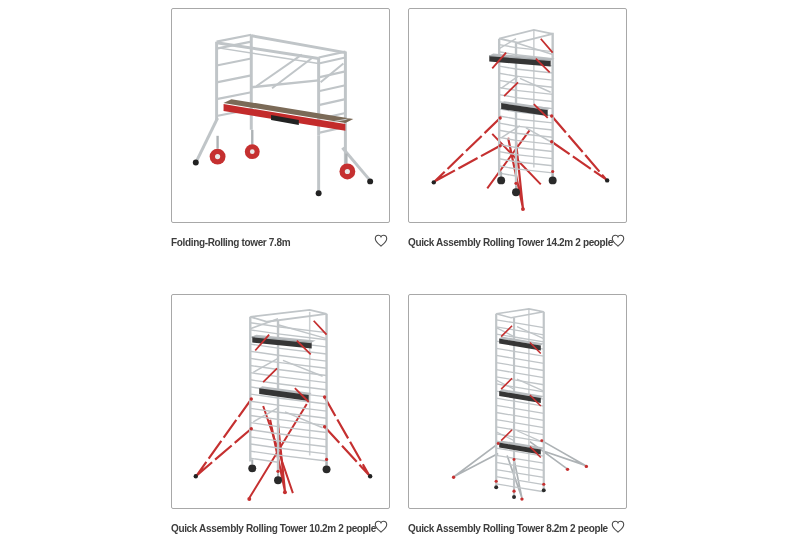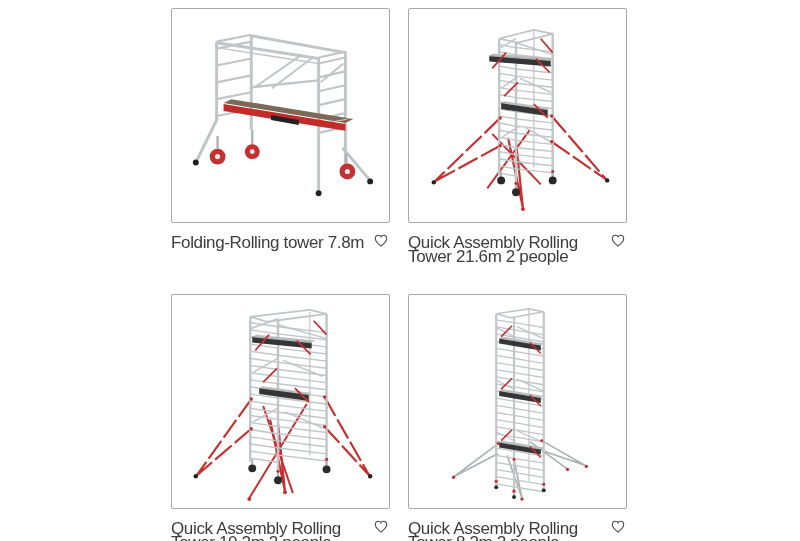--- a/index.html
+++ b/index.html
@@ -13,22 +13,22 @@
   }
   .card{height:286px;}
   .imgbox{
     width:219px;height:215px;box-sizing:border-box;
     border:1px solid #a8a8a8;border-radius:2px;background:#fff;
     cursor:pointer;
   }
   .illus{width:100%;height:100%;display:block;}
   .caption{position:relative;margin-top:13px;padding-right:14px;}
   .title{
-    display:block;font-size:17px;line-height:14px;letter-spacing:-0.35px;
-    color:#3d3d3d;cursor:pointer;
+    display:block;font-size:10px;line-height:14px;letter-spacing:-0.35px;
+    color:#3d3d3d;cursor:pointer;font-weight:bold;
   }
   .fav{
     position:absolute;top:-3px;right:1px;width:16px;height:15px;
     background:none;border:none;padding:0;margin:0;cursor:pointer;line-height:0;
   }
   .fav svg{display:block;}
   
   .mtl{stroke:#c0c5c8;fill:none;}
   .mtl2{stroke:#adb2b5;fill:none;}
   .red{stroke:#c53030;fill:none;}
@@ -126,21 +126,21 @@
 
         <path class="mtl2" stroke-width="2" d="M93,164 V170 M108,178 V182 M145,166 V170"></path>
         <circle cx="93" cy="173" r="4" fill="#2a2a2a"></circle>
         <circle cx="108" cy="185" r="4" fill="#2a2a2a"></circle>
         <circle cx="145" cy="173" r="4" fill="#2a2a2a"></circle>
         <circle cx="108" cy="176" r="1.6" fill="#c53030"></circle>
         <circle cx="145" cy="164" r="1.6" fill="#c53030"></circle>
       </svg>
     </div>
     <div class="caption">
-      <span class="title">Quick Assembly Rolling Tower 21.6m 2 people</span>
+      <span class="title">Quick Assembly Rolling Tower 14.2m 2 people</span>
       <button class="fav" aria-label="favorite">
         <svg width="16" height="15" viewBox="0 0 16 15">
           <path d="M8 13.1 C6.2 11.5 2.3 8.6 2.3 5.7 C2.3 3.8 3.8 2.3 5.6 2.3 C6.7 2.3 7.6 2.9 8 3.8 C8.4 2.9 9.3 2.3 10.4 2.3 C12.2 2.3 13.7 3.8 13.7 5.7 C13.7 8.6 9.8 11.5 8 13.1 Z" fill="none" stroke="#4a4a4a" stroke-width="1.1"></path>
         </svg>
       </button>
     </div>
   </article>
 
   <article class="card">
     <div class="imgbox">

